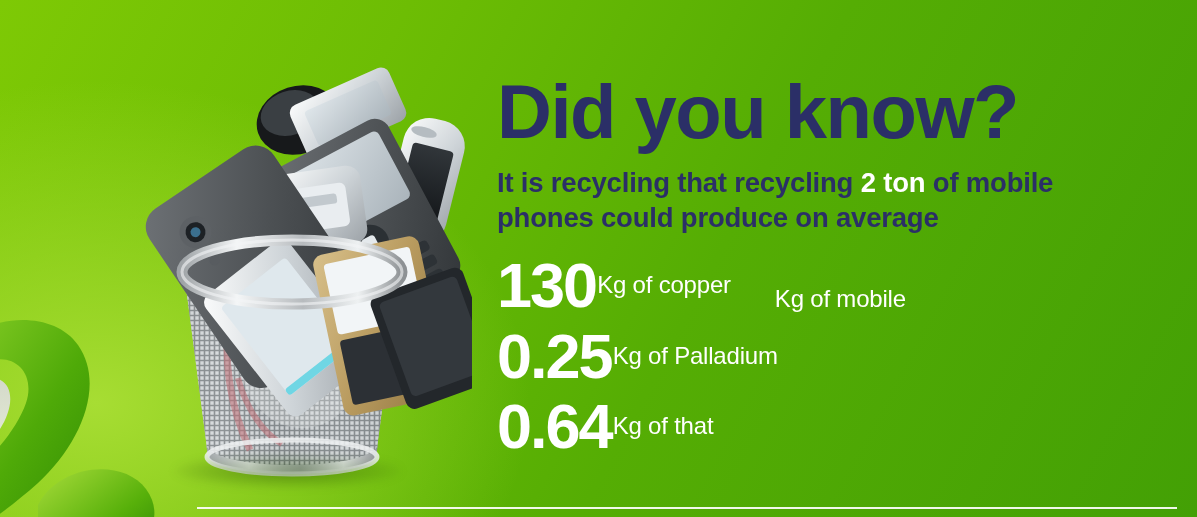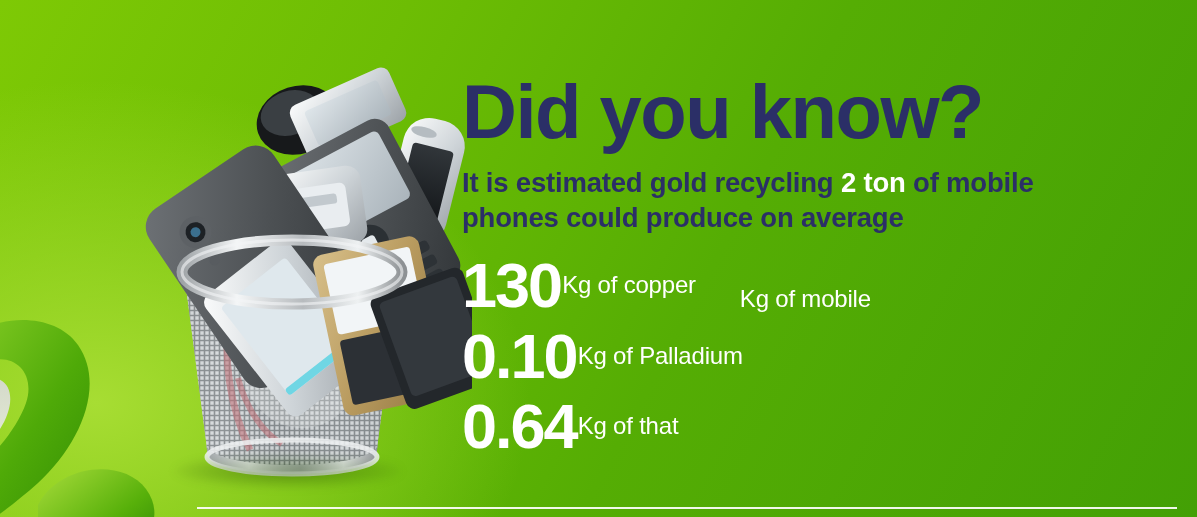--- a/index.html
+++ b/index.html
@@ -47,21 +47,21 @@
     width: 228px;
     height: 34px;
     border-radius: 50%;
     background: radial-gradient(ellipse at 50% 50%, rgba(30,70,0,0.42) 0%, rgba(30,70,0,0.18) 50%, rgba(30,70,0,0) 76%);
     filter: blur(4px);
   }
 
   
   .content {
     position: absolute;
-    left: 462px;
+    left: 497px;
     top: 74px;
     width: 640px;
   }
   .headline {
     font-size: 76px;
     font-weight: bold;
     letter-spacing: -1.5px;
     line-height: 1.0;
     color: #2b2f67;
   }
@@ -270,38 +270,38 @@
       </g>
 
       <ellipse cx="180" cy="214" rx="110" ry="32" fill="none" stroke="url(#rimG)" stroke-width="11"></ellipse>
       <path d="M70,214 A110,32 0 0,0 290,214 A110,32 0 0,0 70,214 Z" fill="none" stroke="#f3f5f6" stroke-width="3" opacity="0.6"></path>
     </svg>
   </div>
 
   <div class="content">
     <div class="headline">Did you know?</div>
 
-    <div class="subhead"><span>It is estimated gold recycling </span><span class="hl">2 ton</span><span> of mobile phones could produce on average</span></div>
+    <div class="subhead"><span>It is recycling that recycling </span><span class="hl">2 ton</span><span> of mobile phones could produce on average</span></div>
 
     <div class="stats">
 
       <div class="stat-row split">
         <div class="stat">
           <span class="num">130</span>
           <span class="unit">Kg of copper</span>
         </div>
         <div class="spacer-silver"></div>
         <div class="stat">
           <span class="unit">Kg of mobile</span>
         </div>
       </div>
 
       <div class="stat-row">
         <div class="stat">
-          <span class="num">0.10</span>
+          <span class="num">0.25</span>
           <span class="unit">Kg of Palladium</span>
         </div>
       </div>
 
       <div class="stat-row">
         <div class="stat">
           <span class="num">0.64</span>
           <span class="unit">Kg of that</span>
         </div>
       </div>

